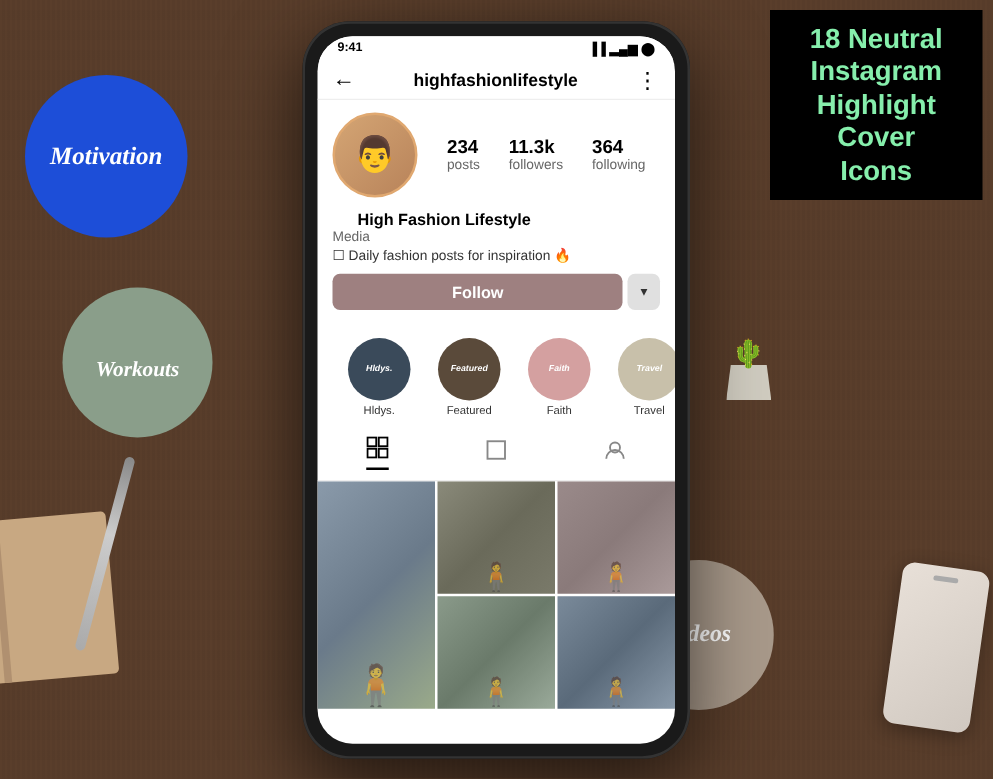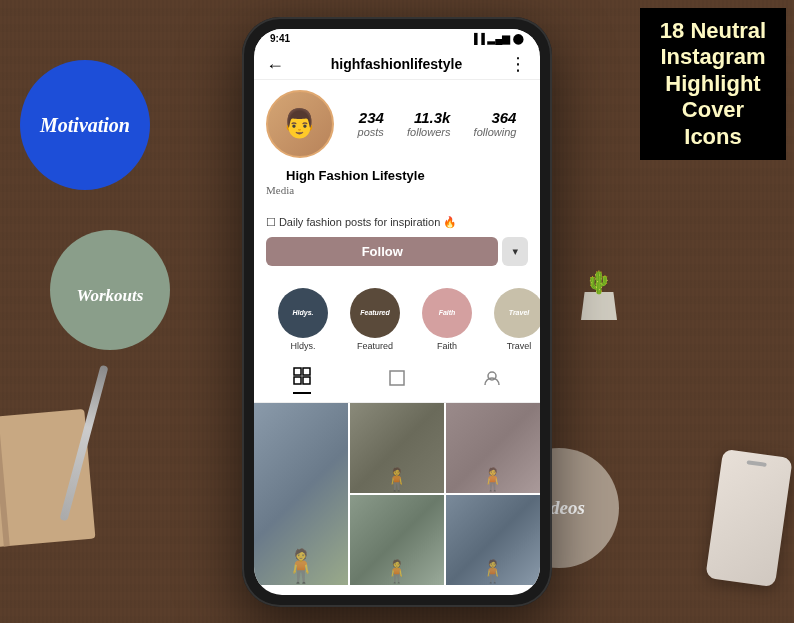--- a/index.html
+++ b/index.html
@@ -32,23 +32,23 @@
         rgba(0,0,0,0.02) 16px
       );
     }
 
     
     .title-block {
       position: absolute;
       top: 8px;
       right: 8px;
       background: #000;
-      color: #fef9c3;
+      color: #86efac;
       padding: 10px 14px;
-      width: 146px;
+      width: 170px;
       text-align: center;
       z-index: 10;
     }
     .title-block h1 {
       font-size: 22px;
       font-weight: 900;
       line-height: 1.2;
     }
 
     
@@ -242,22 +242,21 @@
 
     .stats-row {
       display: flex;
       flex: 1;
       justify-content: space-around;
       text-align: center;
     }
     .stat-item {
       display: flex;
       flex-direction: column;
-      align-items: flex-end;
-      font-style: italic;
+      align-items: flex-start;
     }
     .stat-num {
       font-weight: 700;
       font-size: 15px;
       color: #000;
     }
     .stat-label {
       font-size: 11px;
       color: #666;
     }
@@ -291,22 +290,21 @@
     .profile-name {
       font-weight: 700;
       font-size: 13px;
       color: #000;
       margin-bottom: 1px;
       margin-left: 20px;
     }
     .profile-category {
       font-size: 11px;
       color: #666;
-      margin-bottom: 20px;
-      font-family: Liberation Serif, serif;
+      margin-bottom: 2px;
     }
     .profile-bio {
       font-size: 11px;
       color: #333;
       display: flex;
       align-items: center;
       gap: 3px;
     }
 
     

